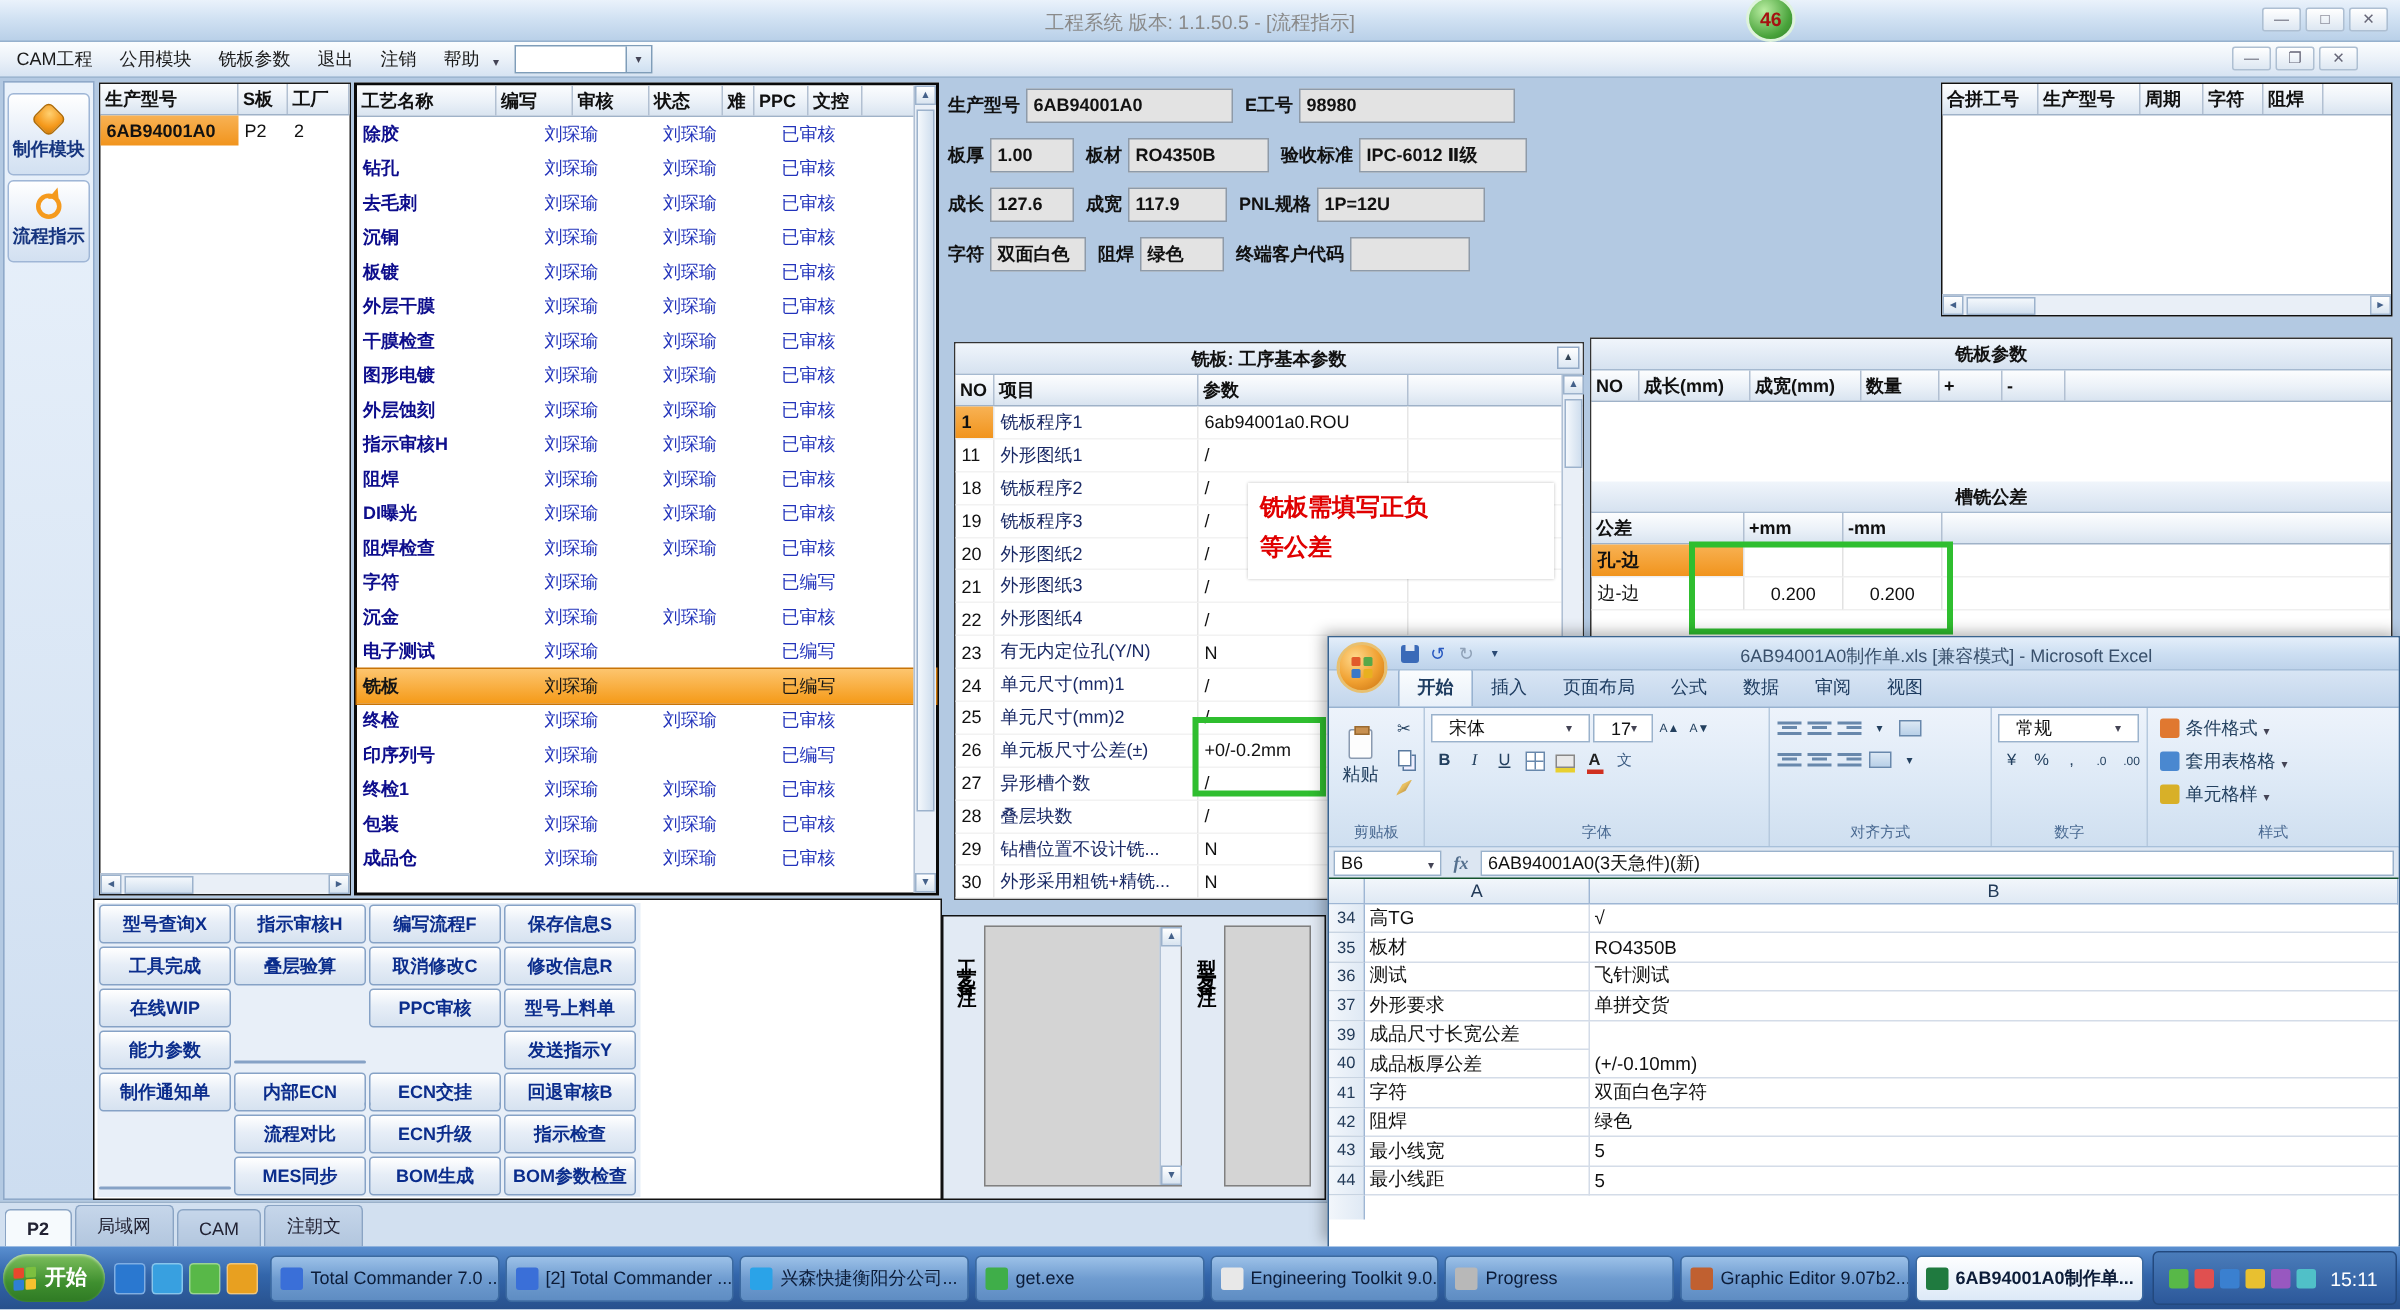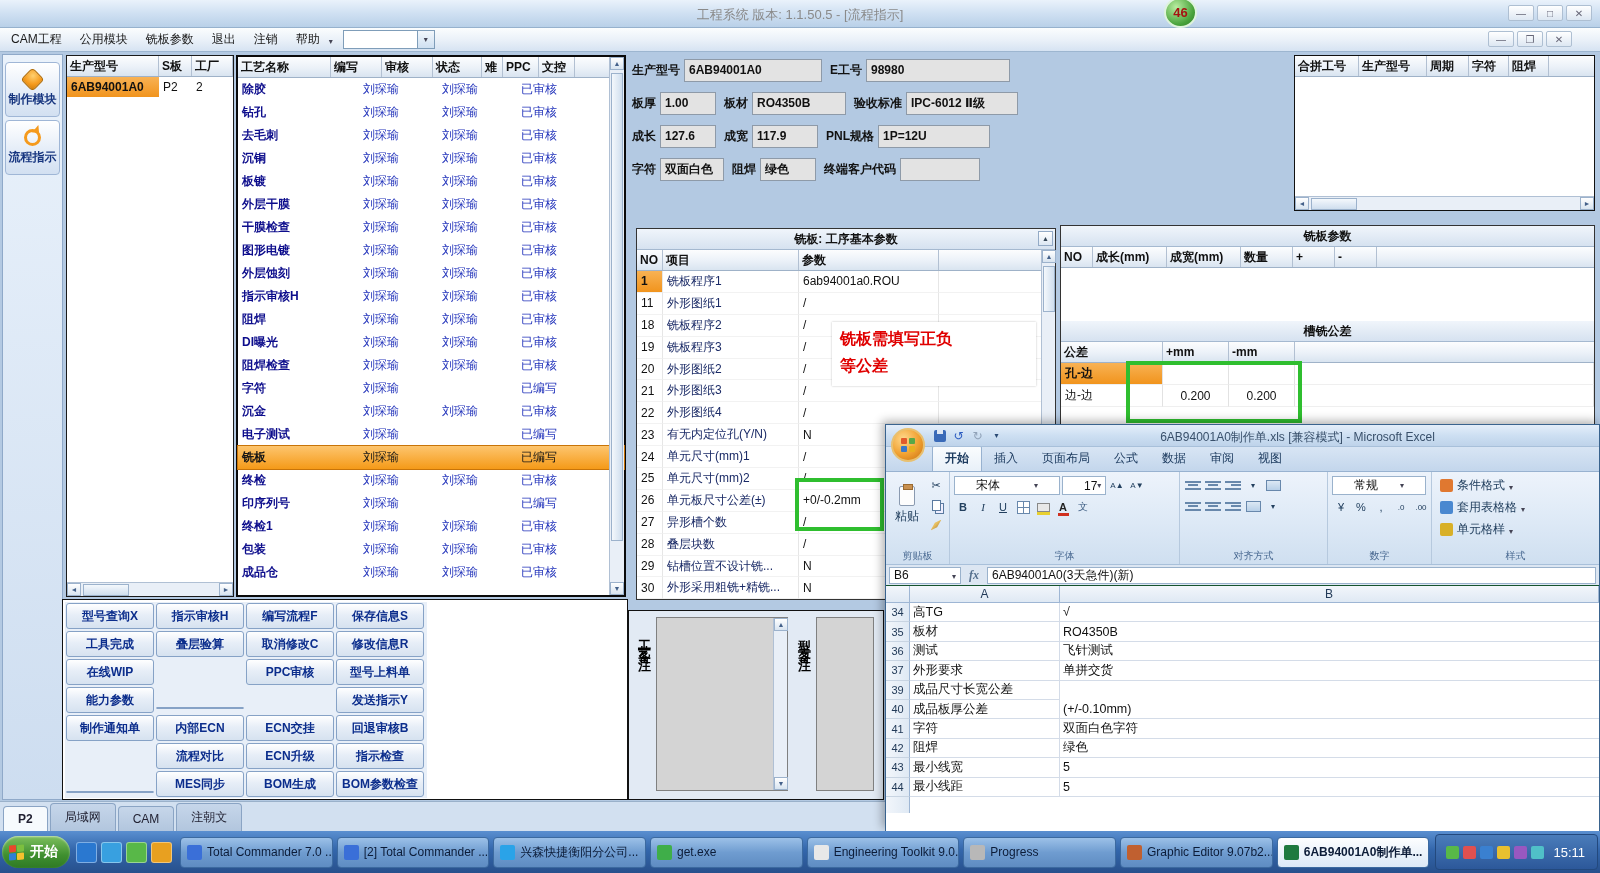--- a/index.html
+++ b/index.html
@@ -130,21 +130,21 @@
 .g-undo:before{content:"↺";color:#2a5ac0;} .g-redo:before{content:"↻";color:#90a2b8;} .g-dd:before{content:"▾";font-size:8px;}
 #xl-tabs{height:25px;background:linear-gradient(#d8e5f4,#c3d6ec);display:flex;align-items:flex-end;padding-left:46px;border-bottom:1px solid #98b2d0;}
 .xl-tab{padding:4px 12px;color:#1e3c60;font-size:12px;white-space:nowrap;}
 .xl-tab.active{background:linear-gradient(#fbfdfe,#e8f0f9);border:1px solid #98b2d0;border-bottom:none;border-radius:3px 3px 0 0;font-weight:bold;}
 #xl-ribbon{height:93px;background:linear-gradient(#edf3fb,#dde9f6 55%,#cfdff0);display:flex;border-bottom:1px solid #a8c0da;}
 .rb-group{border-right:1px solid #b6c9de;display:flex;flex-direction:column;}
 .rb-body{flex:1;padding:4px;display:flex;flex-direction:column;gap:3px;}
 .rb-label{height:15px;text-align:center;color:#4a6a92;font-size:10px;line-height:14px;overflow:hidden;white-space:nowrap;}
 .rrow{display:flex;gap:2px;align-items:center;}
 .mini{height:18px;min-width:18px;border-radius:2px;display:flex;align-items:center;justify-content:center;font-size:11px;color:#23405f;}
-.combo{background:#fff;border:1px solid #9ab2cc;height:19px;display:flex;align-items:center;padding:0 21px;font-size:12px;}
+.combo{background:#fff;border:1px solid #9ab2cc;height:19px;display:flex;align-items:center;padding:0 11px;font-size:12px;}
 .combo .cdd2{margin-left:auto;font-size:7px;color:#567;}
 #paste-btn{display:flex;flex-direction:column;align-items:center;justify-content:center;gap:2px;width:38px;height:58px;color:#23405f;}
 .icon-clipboard{width:16px;height:20px;background:#fdfdfd;border:1px solid #8a9ab0;border-radius:2px;position:relative;}
 .icon-clipboard:before{content:"";position:absolute;left:3px;top:-3px;width:8px;height:4px;background:#c89050;border:1px solid #9a6a30;}
 .mini-col{display:flex;flex-direction:column;gap:2px;}
 .g-cut:before{content:"✂";font-size:11px;}
 .icon-copy{width:9px;height:11px;border:1px solid #5a7aa0;background:#fff;box-shadow:3px 3px 0 -1px #eef,3px 3px 0 0 #5a7aa0;}
 .icon-brush{width:11px;height:11px;background:linear-gradient(135deg,#e8c060 40%,#8a5a20);clip-path:polygon(0 100%,40% 30%,100% 0,60% 70%);}
 .g-bold:before{content:"B";font-weight:bold;}
 .g-italic:before{content:"I";font-style:italic;font-family:"Liberation Serif",serif;}

